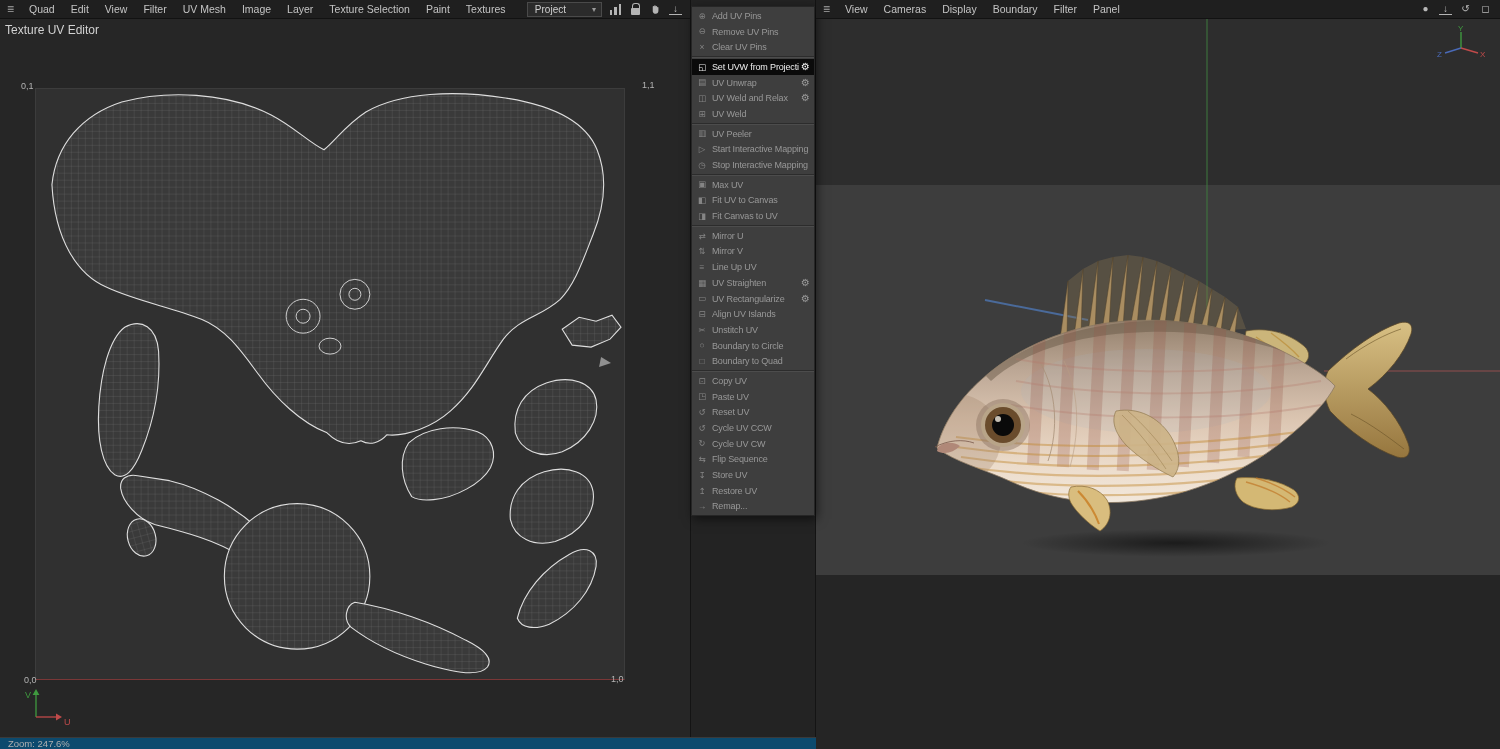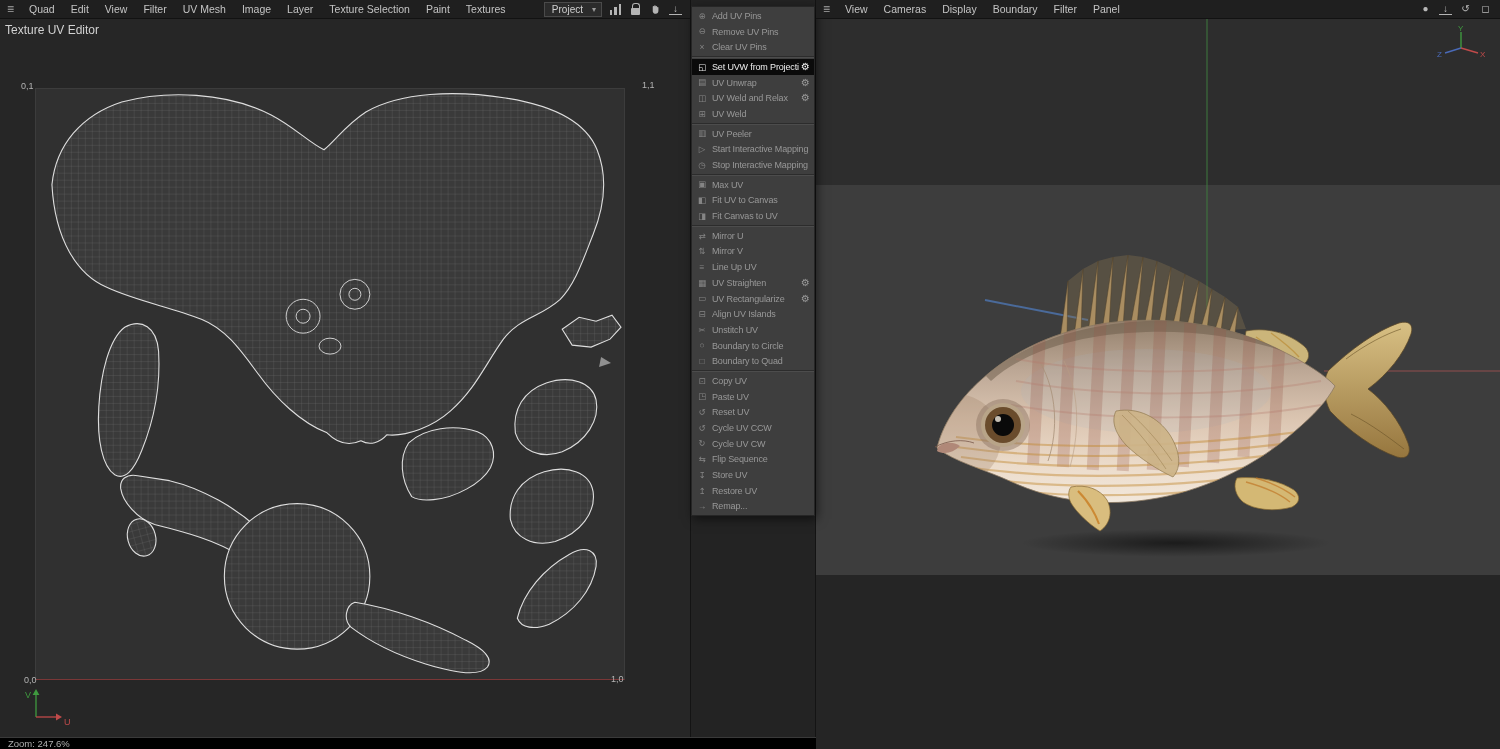--- a/index.html
+++ b/index.html
@@ -6,21 +6,21 @@
 html,body{background:#141414}
 .app{position:relative;width:1500px;height:749px;overflow:hidden;background:#262626;
   font-family:"Liberation Sans","DejaVu Sans",sans-serif;color:#c8c8c8}
 
 
 .menubar{position:absolute;top:0;height:19px;background:#1f1f1f;border-bottom:1px solid #121212;
   display:flex;align-items:center;font-size:10.5px;color:#c4c4c4;z-index:5}
 .menubar .hamburger{font-size:12px;color:#a8a8a8;padding:0 7px;line-height:18px}
 .mb-item{padding:0 8px;line-height:18px;white-space:nowrap}
 .mb-right{margin-left:auto;display:flex;align-items:center;gap:7px;padding-right:8px}
-.project-select{display:flex;align-items:center;gap:9px;background:#2b2b2b;border:1px solid #4a4a4a;
+.project-select{display:flex;align-items:center;gap:26px;background:#2b2b2b;border:1px solid #4a4a4a;
   height:15px;padding:0 5px 0 7px;font-size:10px;color:#d0d0d0}
 .project-select .caret{font-size:8px;color:#9a9a9a}
 .tb-icon{min-width:13px;height:14px;display:flex;align-items:center;justify-content:center;
   font-size:10px;color:#b8b8b8;line-height:1}
 .icon-chart{position:relative;width:12px;height:11px}
 .icon-chart i{position:absolute;bottom:0;width:2.5px;background:#b4b4b4}
 .icon-chart i:nth-child(1){left:0;height:5px}
 .icon-chart i:nth-child(2){left:4.5px;height:8px}
 .icon-chart i:nth-child(3){left:9px;height:11px}
 .icon-lock{position:relative;width:9px;height:7px;background:#b4b4b4;border-radius:1px;margin-top:5px}
@@ -31,21 +31,21 @@
 
 .uv-area{position:absolute;left:0;top:19px;width:690px;height:718px;background:#262626;overflow:hidden}
 .panel-title{position:absolute;left:5px;top:4px;font-size:12px;color:#d2d2d2;z-index:2}
 .uv-square{position:absolute;left:35px;top:69px;width:590px;height:592px;background:#303030;
   border:1px solid #3c3c3c;border-bottom:1px solid #7a3737}
 .uv-square svg{position:absolute;inset:0}
 .corner{position:absolute;font-size:9px;color:#b4b4b4;z-index:2}
 .corner-tl{left:21px;top:62px}.corner-tr{left:642px;top:61px}
 .corner-bl{left:24px;top:656px}.corner-br{left:611px;top:655px}
 .uv-gizmo{position:absolute;left:24px;top:662px}
-.statusbar{position:absolute;left:0;top:737px;width:816px;height:12px;background:#000000;
+.statusbar{position:absolute;left:0;top:737px;width:816px;height:12px;background:#0c4a6e;
   border-top:1px solid #3a3a3a;font-size:9.5px;color:#b0b0b0;display:flex;align-items:center;
   padding-left:8px;z-index:6}
 
 
 .cmd-column{position:absolute;left:690px;top:0;width:126px;height:749px;background:#232323;
   border-left:1px solid #141414;border-right:1px solid #141414;z-index:4}
 .grip{position:absolute;left:-4px;top:2px;width:3px;height:15px;
   background:repeating-linear-gradient(0deg,#5a5a5a 0 1px,transparent 1px 3px)}
 .uv-menu{position:absolute;left:0;top:6px;width:124px;background:#3e3e3e;border:1px solid #262626;
   box-shadow:2px 3px 10px rgba(0,0,0,.55);padding:1px 0}

